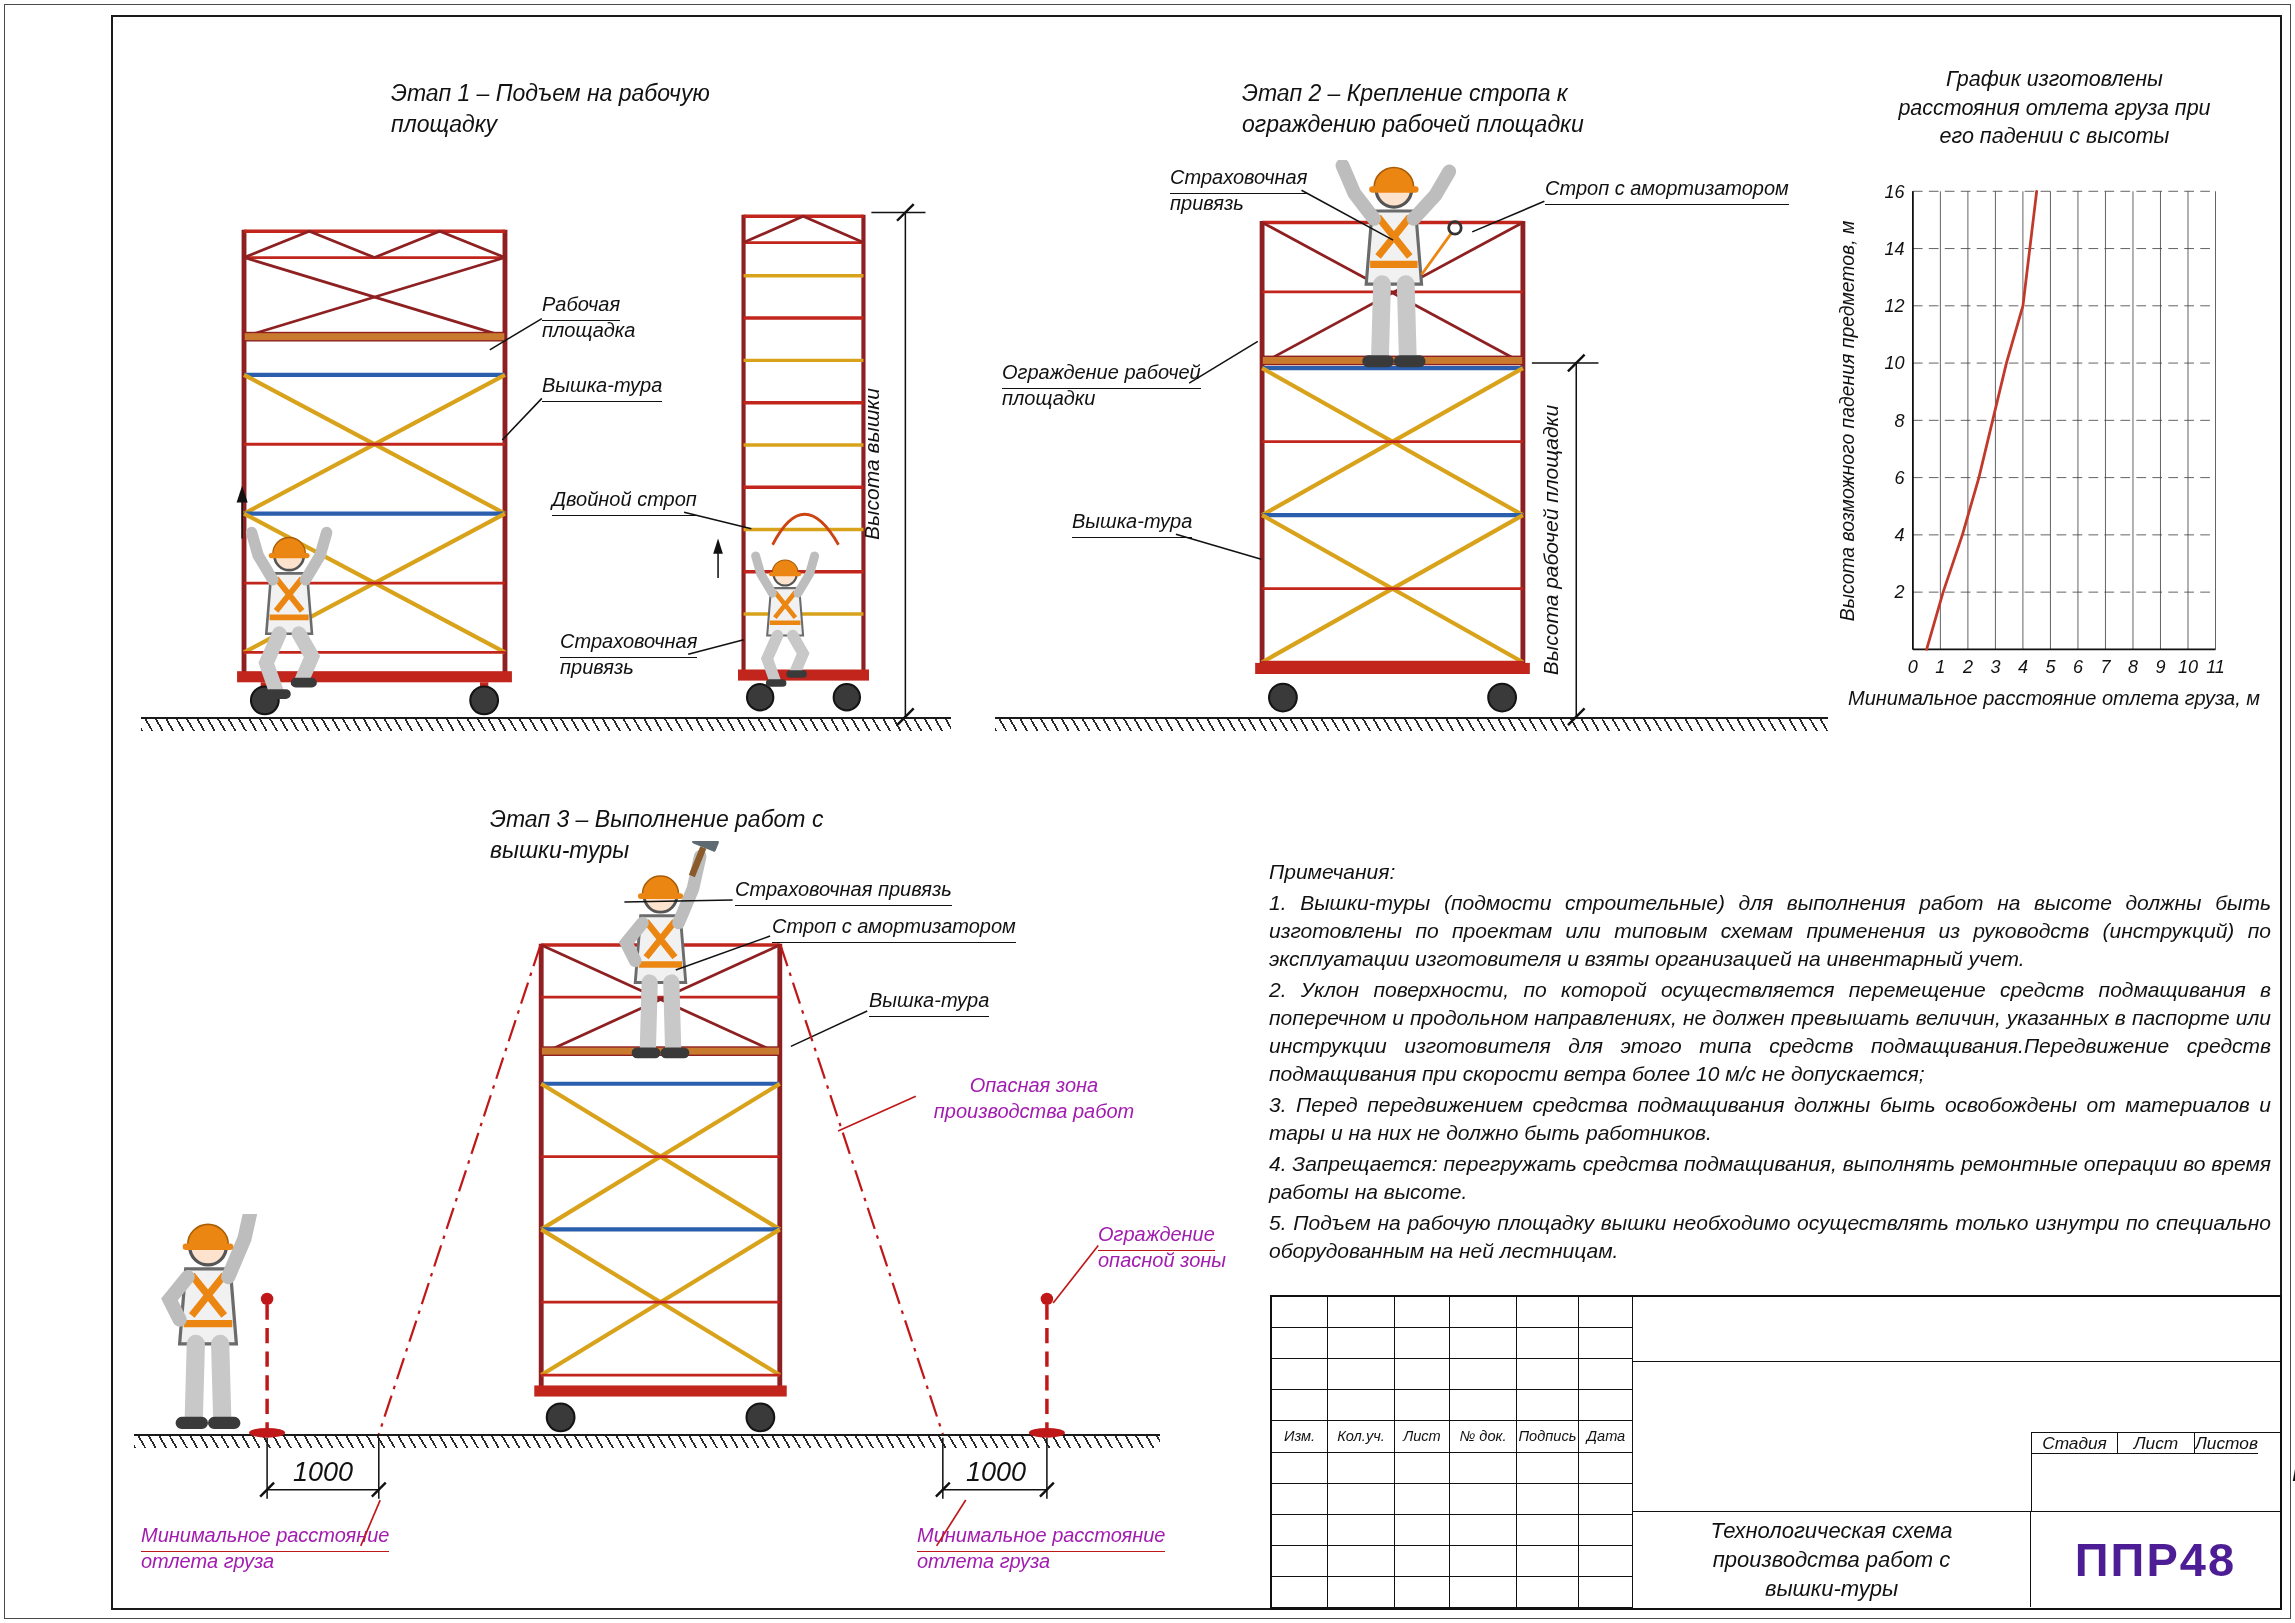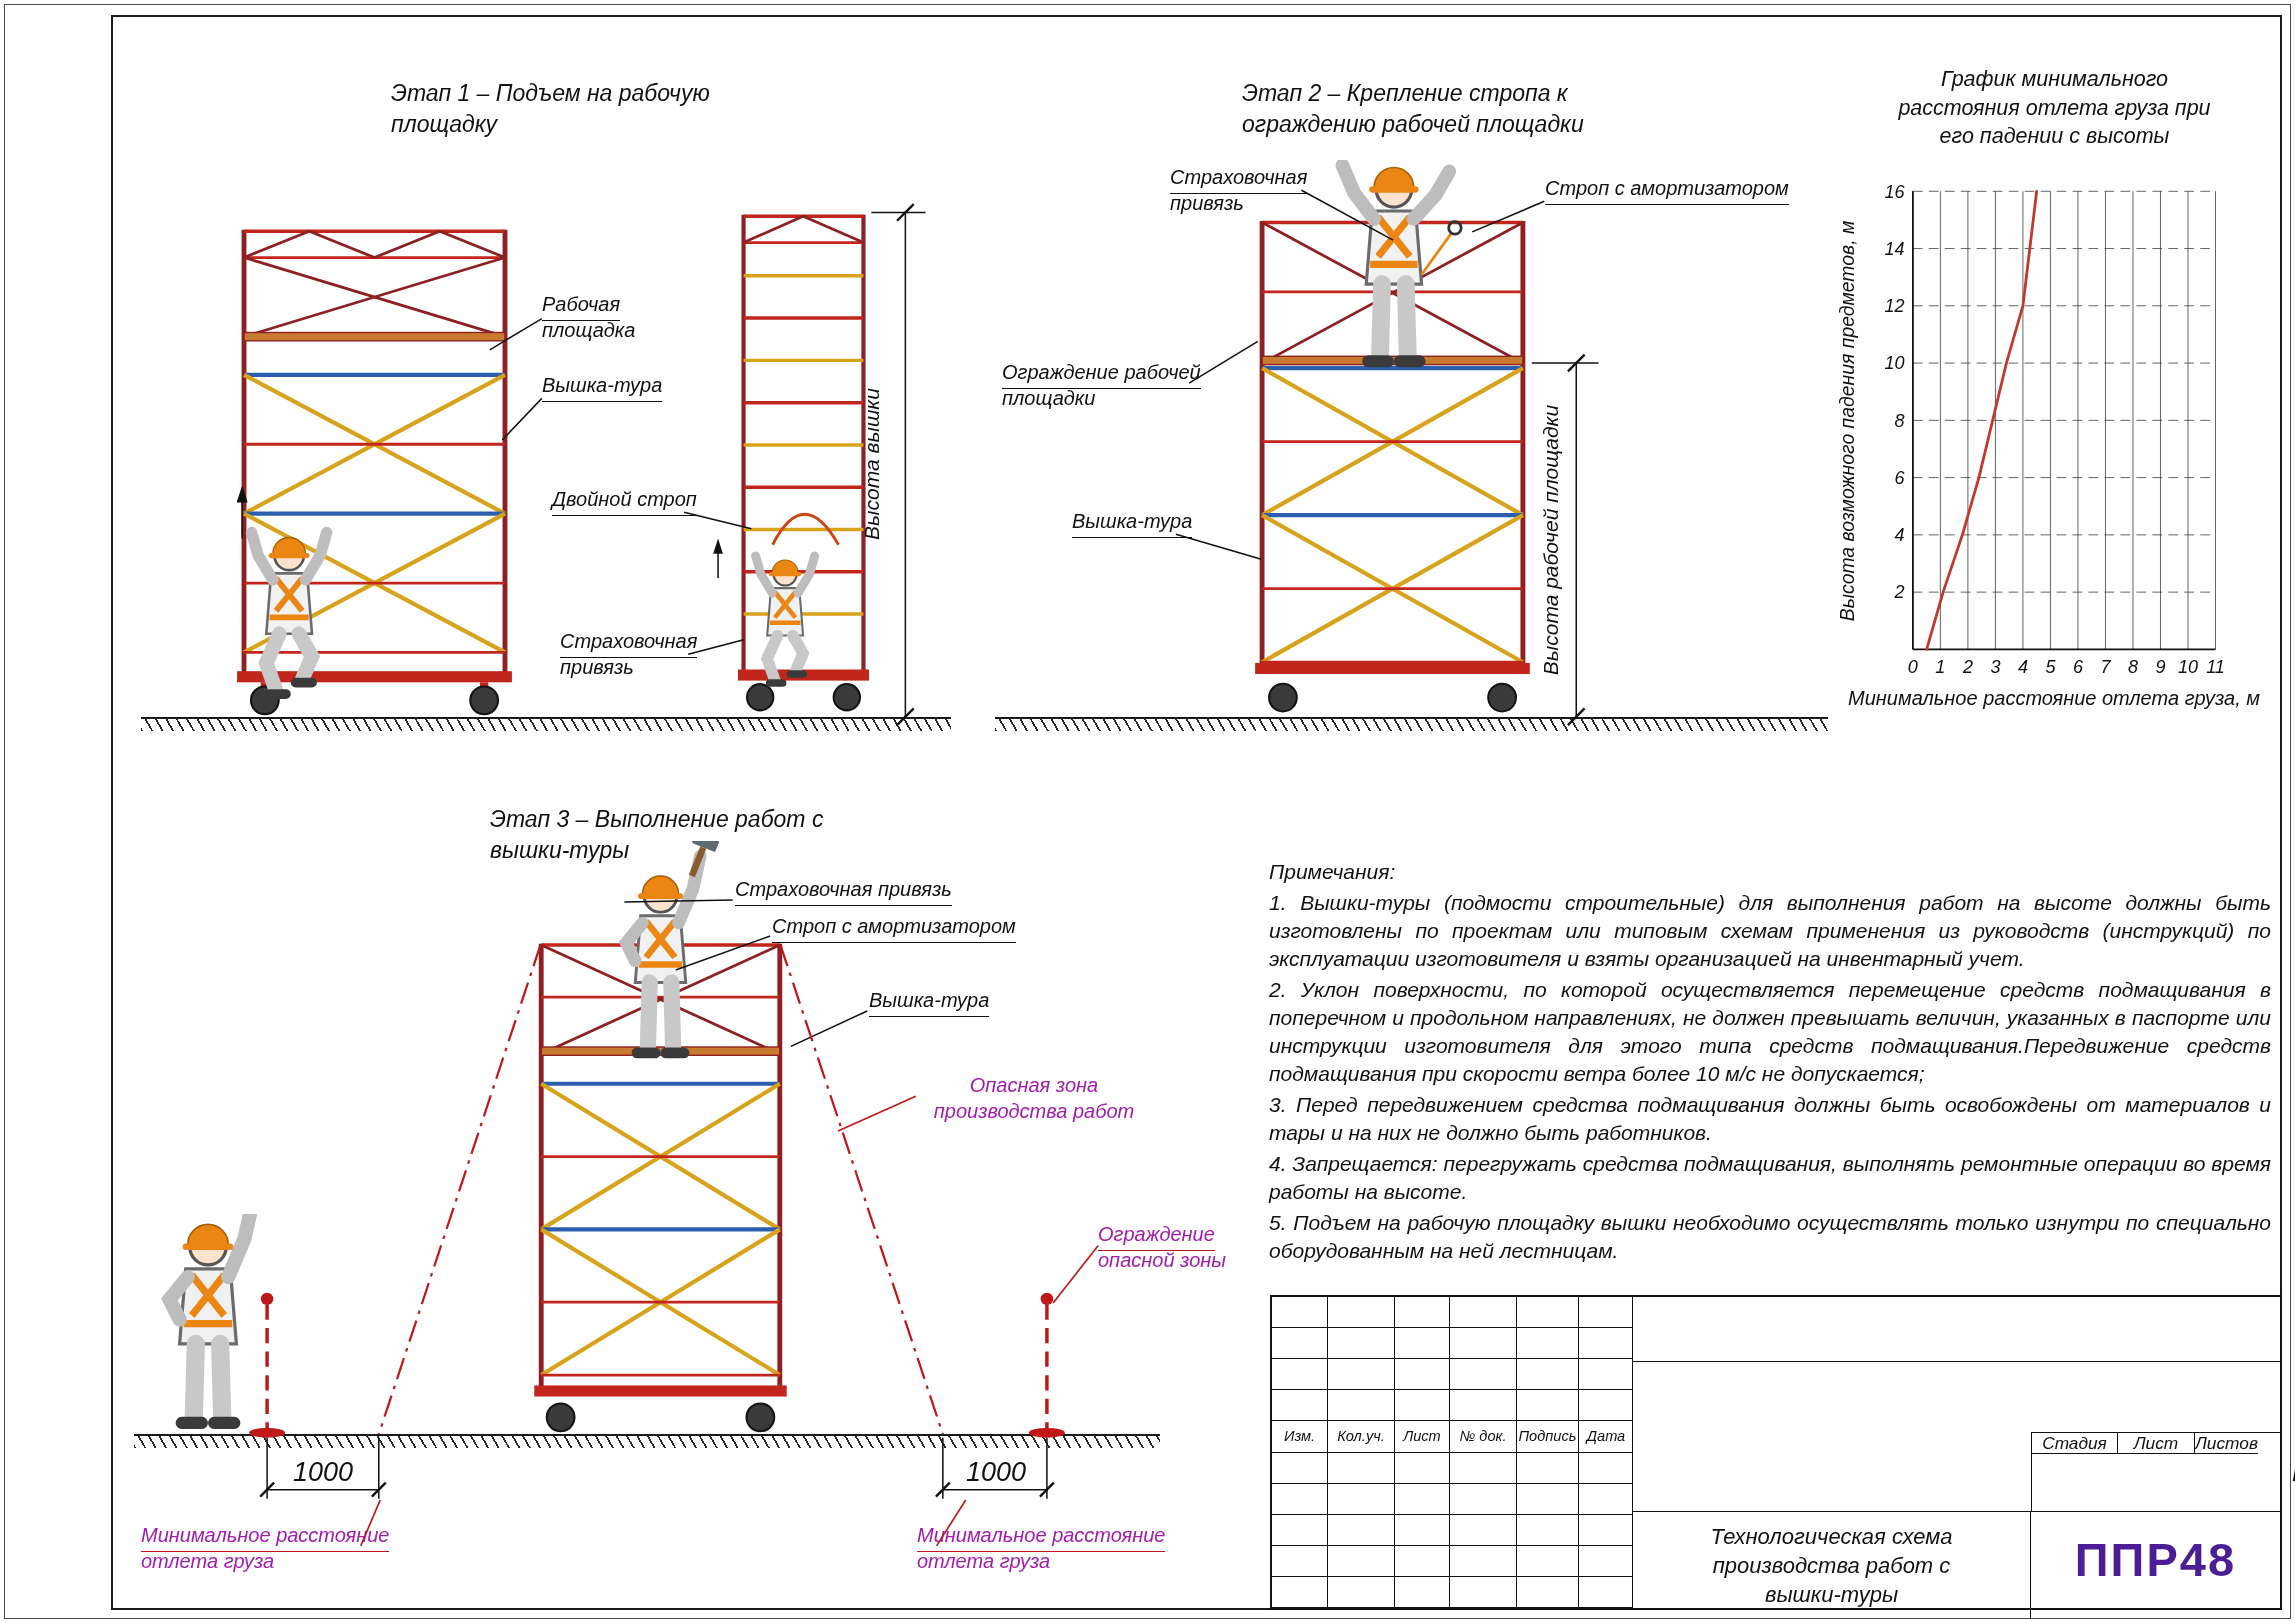--- a/index.html
+++ b/index.html
@@ -40,21 +40,21 @@
   .sg-cell{border-right:1px solid #111;border-bottom:1px solid #111;display:flex;align-items:center;justify-content:center;font-size:14.6px}
   .sg-cell:nth-child(6n){border-right:none}
   .h1line{position:absolute;left:361px;top:64px;width:647px;border-top:1.4px solid #111}
   .stadia{position:absolute;left:759px;top:135px;width:249px;height:79px;border-left:1.4px solid #111;border-top:1.4px solid #111;display:flex;flex-direction:row}
   .stadia .hdr{display:flex;height:21px;border-bottom:1.4px solid #111}
   .stadia .vals{display:flex;flex:1}
   .stadia .c1{width:85px}.stadia .c2{width:77px;border-left:1px solid #111}.stadia .c3{flex:1;border-left:1px solid #111}
   .stadia div div{display:flex;align-items:center;justify-content:center}
   .stadia .hdr div{font-size:17.3px}
   .stadia .vals div{font-size:25px}
-  .doccell{position:absolute;left:361px;top:214px;width:398px;height:108px;border-top:1.4px solid #111;border-right:1.4px solid #111;
+  .doccell{position:absolute;left:361px;top:214px;width:398px;height:96px;border-top:1.4px solid #111;border-right:1.4px solid #111;
            display:flex;align-items:center;justify-content:center;text-align:center;font-size:22px;line-height:29px;white-space:pre-line}
   .logocell{position:absolute;left:759px;top:214px;width:249px;height:96px;border-top:1.4px solid #111;
             display:flex;align-items:center;justify-content:center}
   .logo{font-style:normal;font-weight:bold;font-size:47px;letter-spacing:2.1px;color:#4c1d95}
 </style>
 </head>
 <body>
 
 <div class="page">
   <div class="outer"></div>
@@ -202,21 +202,21 @@
   </div>
   <div class="lbl" style="left:1002px;top:359px">
     <span class="u">Ограждение рабочей</span><br>
     <span>площадки</span>
   </div>
   <div class="lbl" style="left:1072px;top:508px">
     <span class="u">Вышка-тура</span>
   </div>
   <div class="vlabel" style="left:1539px;top:363px;width:354px;height:26px;transform:rotate(-90deg) translate(-354px,0)">Высота рабочей площадки</div>
 
-  <div class="chart-title">График минимального
+  <div class="chart-title">График изготовлены
 расстояния отлета груза при
 его падении с высоты</div>
   <svg id="chart-svg" width="354" height="514" viewBox="0 0 510 740">
       <line x1="56" y1="676" x2="56" y2="16" stroke="#444" stroke-width="1.2"></line>
       <text x="56" y="710" text-anchor="middle">0</text>
       <line x1="95.63636363636363" y1="676" x2="95.63636363636363" y2="16" stroke="#444" stroke-width="1.2"></line>
       <text x="95.63636363636363" y="710" text-anchor="middle">1</text>
       <line x1="135.27272727272725" y1="676" x2="135.27272727272725" y2="16" stroke="#444" stroke-width="1.2"></line>
       <text x="135.27272727272725" y="710" text-anchor="middle">2</text>
       <line x1="174.9090909090909" y1="676" x2="174.9090909090909" y2="16" stroke="#444" stroke-width="1.2"></line>

